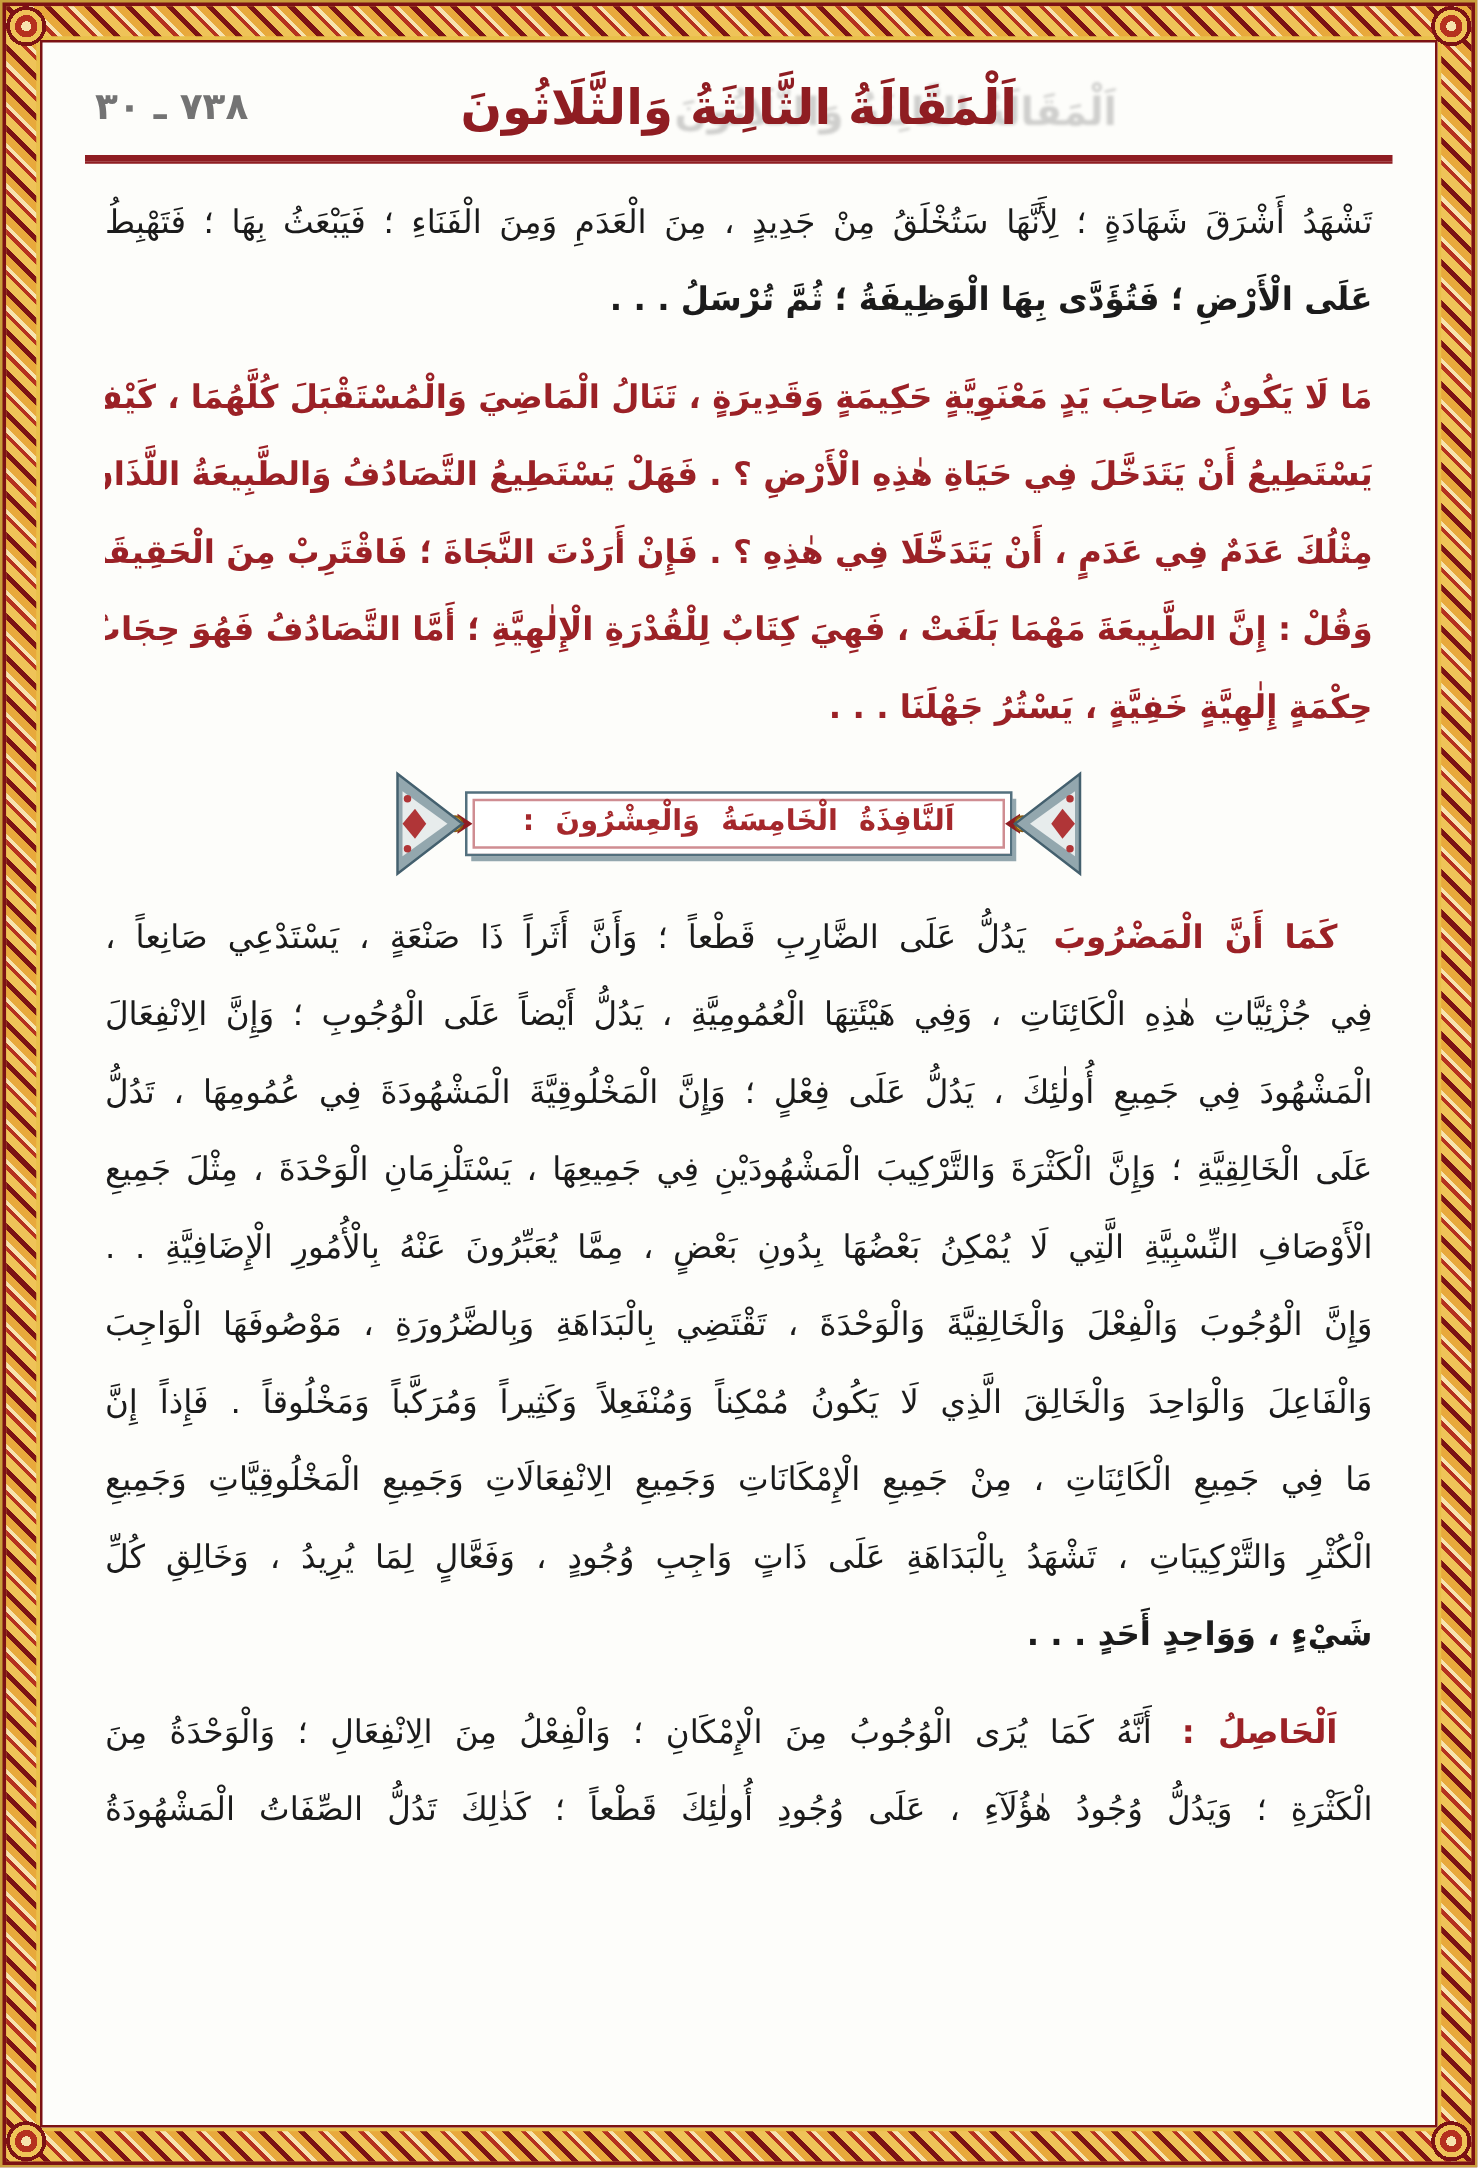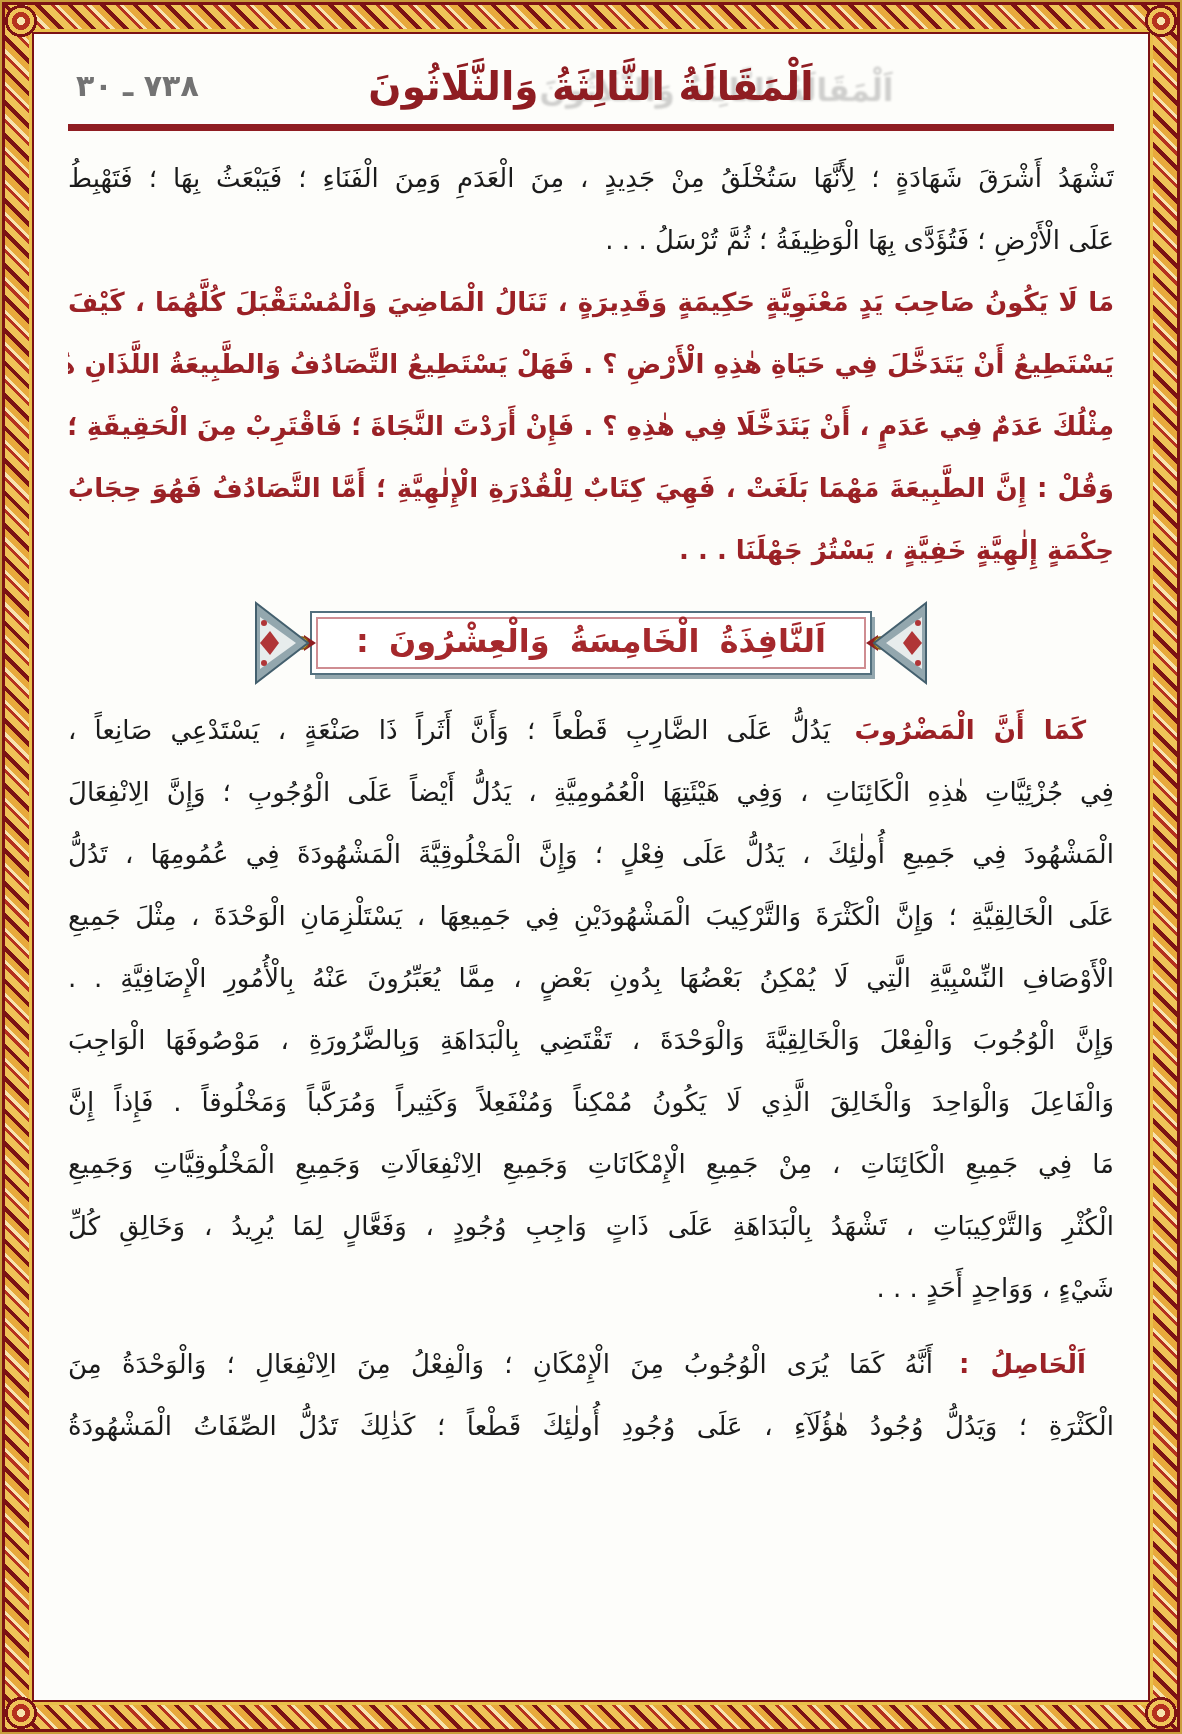--- a/index.html
+++ b/index.html
@@ -67,43 +67,43 @@
     white-space: nowrap;
   }
   .rule {
     height: 5px;
     border-top: 5px solid #8f1d22;
     border-bottom: 2px solid #8f1d22;
     margin: 2px 0 16px;
   }
 
   
-  .para { margin: 0; }
+  .para { margin: 16px; }
   .ln {
     font-size: 26px; line-height: 62px; color: #1b1b1b;
     text-align: justify; text-align-last: justify;
     white-space: nowrap; overflow: hidden;
   }
-  .ln.short { text-align-last: right; }
+  .ln.short { text-align-last: right; font-weight: bold; }
   .ln.indent { padding-right: 28px; }
   .red-para .ln, .lead { color: #9b2126; font-weight: bold; }
   .lead { padding-left: 6px; }
   .p4 { margin-top: 14px; }
 
   
   .banner {
     display: flex; align-items: center; justify-content: center;
     margin: 18px auto 12px; width: fit-content; position: relative;
   }
   .banner-box {
     background: #ffffff;
     border: 2px solid #53707e;
     box-shadow: inset 0 0 0 4px #ffffff, inset 0 0 0 6px #cf8d92, 4px 5px 0 -1px #93a7ae;
     padding: 9px 44px 13px;
-    font-size: 32px; font-weight: bold; color: #a5282c;
+    font-size: 23px; font-weight: bold; color: #a5282c;
     word-spacing: 9px; white-space: nowrap; z-index: 1;
   }
   .fin { flex: 0 0 auto; margin: 0 -6px; z-index: 2; }
   .fin-right { transform: scaleX(-1); }
 </style>
 </head>
 <body>
 
 <div class="page">
   <div class="frame">

